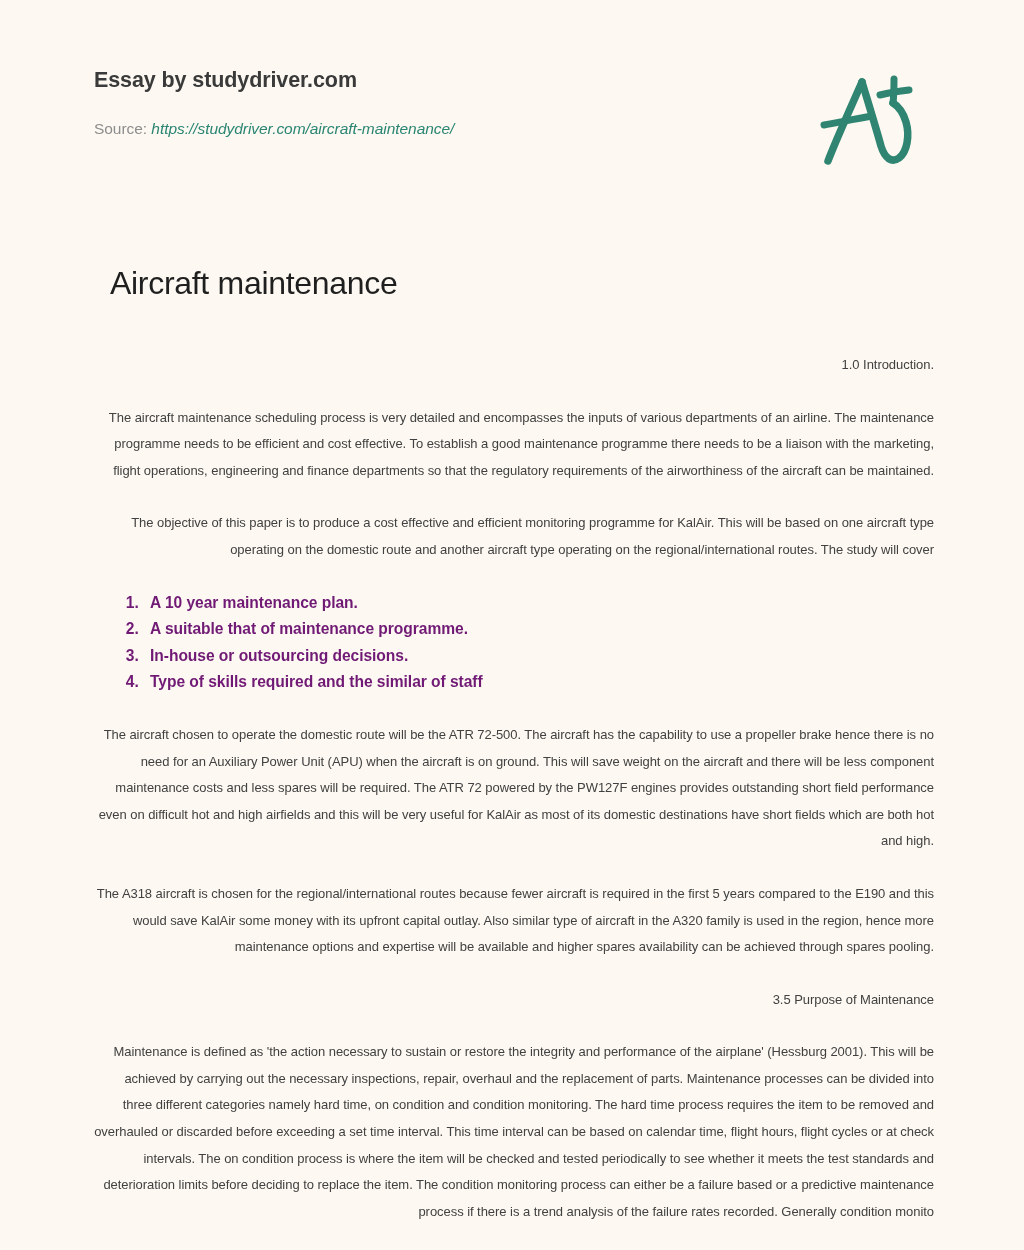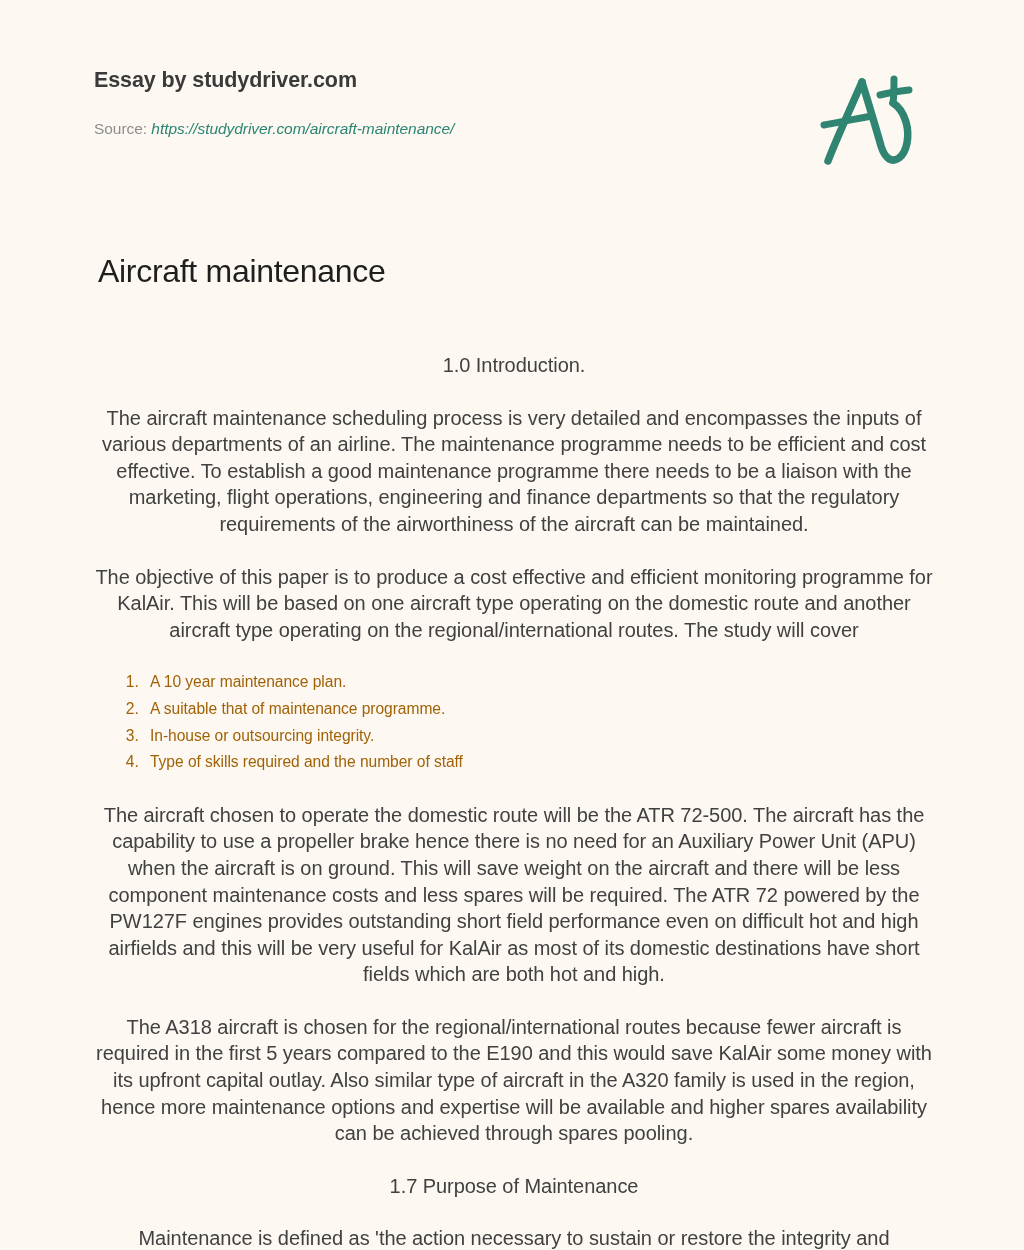--- a/index.html
+++ b/index.html
@@ -75,48 +75,49 @@
   
   .doc-title {
     position: absolute;
     left: 94px;
     top: 247px;
     font-size: 32px;
     font-weight: normal;
     color: #1f1f1f;
     letter-spacing: -0.3px;
     line-height: 40px;
-    margin: 4px;
+    margin: 16px;
   }
 
   
   .content {
     position: absolute;
     left: 94px;
     top: 352px;
     width: 840px;
   }
   .content p {
     margin: 0 0 26px 0;
-    font-size: 20px;
+    font-size: 13px;
     line-height: 26.6px;
     color: #414141;
     letter-spacing: -0.05px;
-    text-align: center;
+    text-align: right;
   }
   .content p.section-head {
     margin-bottom: 26px;
   }
   ol.study-list {
     margin: 0 0 26px 0;
     padding-left: 49px;
     font-size: 15.6px;
     line-height: 26.6px;
-    color: #a16207;
+    color: #701a75;
     letter-spacing: -0.05px;
+    font-weight: bold;
   }
   ol.study-list li {
     padding-left: 7px;
     margin: 0;
   }
 </style>
 </head>
 <body>
 
 <div class="page">
@@ -154,26 +155,26 @@
 
     <p class="section-head">1.0 Introduction.</p>
 
     <p>The aircraft maintenance scheduling process is very detailed and encompasses the inputs of various departments of an airline. The maintenance programme needs to be efficient and cost effective. To establish a good maintenance programme there needs to be a liaison with the marketing, flight operations, engineering and finance departments so that the regulatory requirements of the airworthiness of the aircraft can be maintained.</p>
 
     <p>The objective of this paper is to produce a cost effective and efficient monitoring programme for KalAir. This will be based on one aircraft type operating on the domestic route and another aircraft type operating on the regional/international routes. The study will cover</p>
 
     <ol class="study-list">
       <li>A 10 year maintenance plan.</li>
       <li>A suitable that of maintenance programme.</li>
-      <li>In-house or outsourcing integrity.</li>
-      <li>Type of skills required and the number of staff</li>
+      <li>In-house or outsourcing decisions.</li>
+      <li>Type of skills required and the similar of staff</li>
     </ol>
 
     <p>The aircraft chosen to operate the domestic route will be the ATR 72-500. The aircraft has the capability to use a propeller brake hence there is no need for an Auxiliary Power Unit (APU) when the aircraft is on ground. This will save weight on the aircraft and there will be less component maintenance costs and less spares will be required. The ATR 72 powered by the PW127F engines provides outstanding short field performance even on difficult hot and high airfields and this will be very useful for KalAir as most of its domestic destinations have short fields which are both hot and high.</p>
 
     <p>The A318 aircraft is chosen for the regional/international routes because fewer aircraft is required in the first 5 years compared to the E190 and this would save KalAir some money with its upfront capital outlay. Also similar type of aircraft in the A320 family is used in the region, hence more maintenance options and expertise will be available and higher spares availability can be achieved through spares pooling.</p>
 
-    <p class="section-head">1.7 Purpose of Maintenance</p>
+    <p class="section-head">3.5 Purpose of Maintenance</p>
 
     <p>Maintenance is defined as 'the action necessary to sustain or restore the integrity and performance of the airplane' (Hessburg 2001). This will be achieved by carrying out the necessary inspections, repair, overhaul and the replacement of parts. Maintenance processes can be divided into three different categories namely hard time, on condition and condition monitoring. The hard time process requires the item to be removed and overhauled or discarded before exceeding a set time interval. This time interval can be based on calendar time, flight hours, flight cycles or at check intervals. The on condition process is where the item will be checked and tested periodically to see whether it meets the test standards and deterioration limits before deciding to replace the item. The condition monitoring process can either be a failure based or a predictive maintenance process if there is a trend analysis of the failure rates recorded. Generally condition monito</p>
 
   </div>
 </div>
 
 </body></html>

